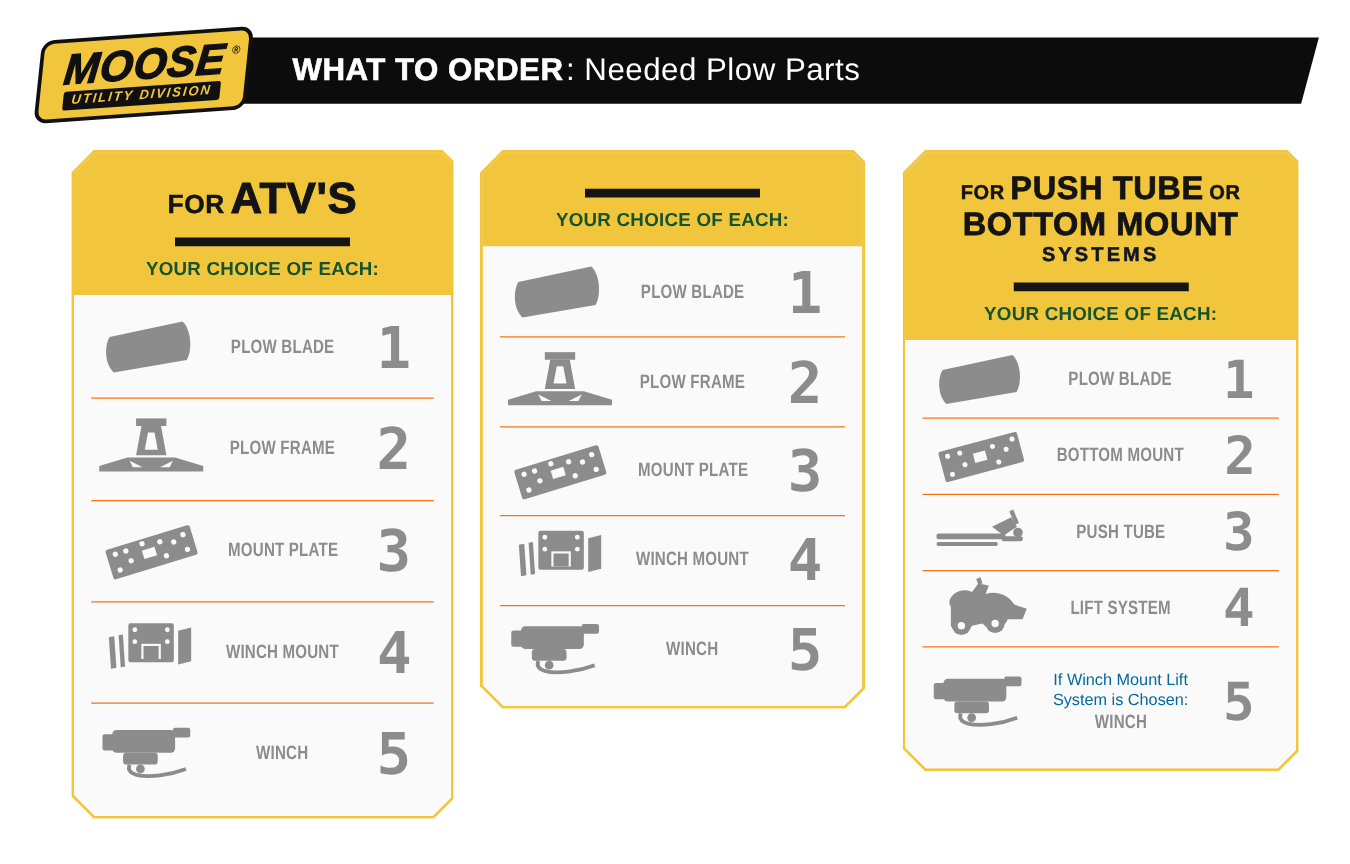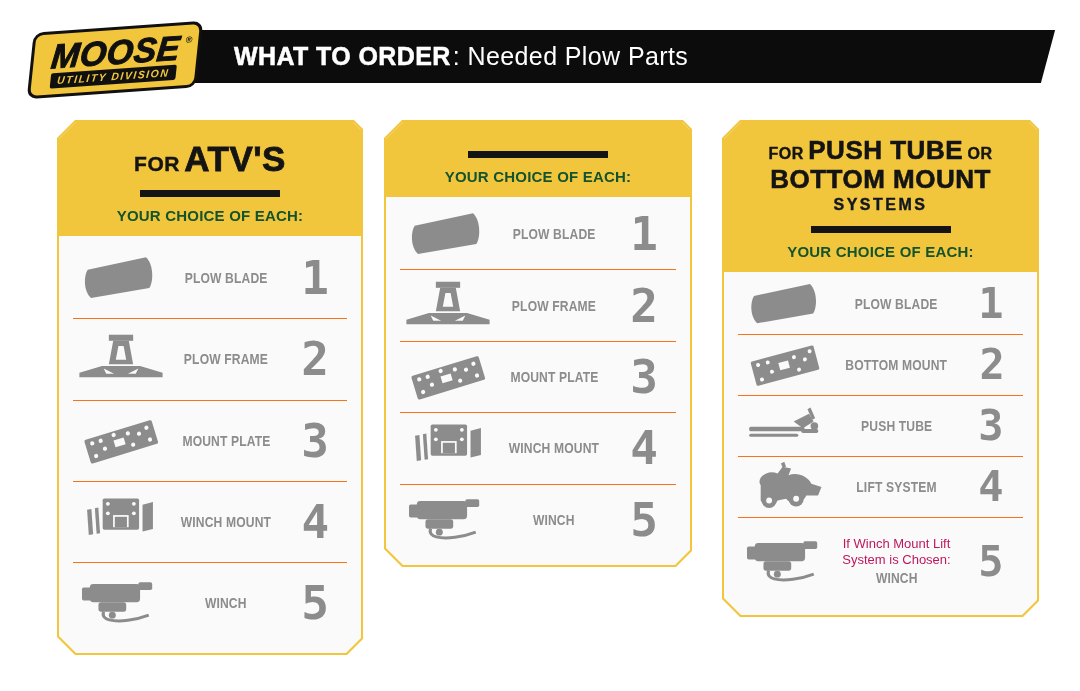--- a/index.html
+++ b/index.html
@@ -63,21 +63,21 @@
   .row + .row { border-top:1px solid #f97316; }
   .row-tall { flex:1.45; }
   .cell-icon { width:96px; display:flex; align-items:center; justify-content:center; }
   .cell-label { flex:1; text-align:center; }
   .cell-num { width:64px; text-align:center; }
   .lbl { display:inline-block; font-weight:bold; font-size:15.5px; color:#8c8c8c;
          letter-spacing:0.2px; transform:scaleX(0.78); white-space:nowrap; }
   .num { font-family:"DejaVu Sans Mono", monospace; font-weight:bold; font-size:46px;
          color:#8c8c8c; line-height:1; }
   .card-3 .num { font-size:42px; }
-  .note { font-size:13px; color:#be185d; line-height:1.25; }
+  .note { font-size:13px; color:#0369a1; line-height:1.25; }
   .note-label { margin-top:1px; }
   .icon-g { fill:#8c8c8c; stroke:none; }
   svg.icon { display:block; }
 </style>
 </head>
 <body>
 
 <svg width="0" height="0" style="position:absolute">
   <defs>
     <symbol id="i-plow-blade" viewBox="0 0 100 60">

